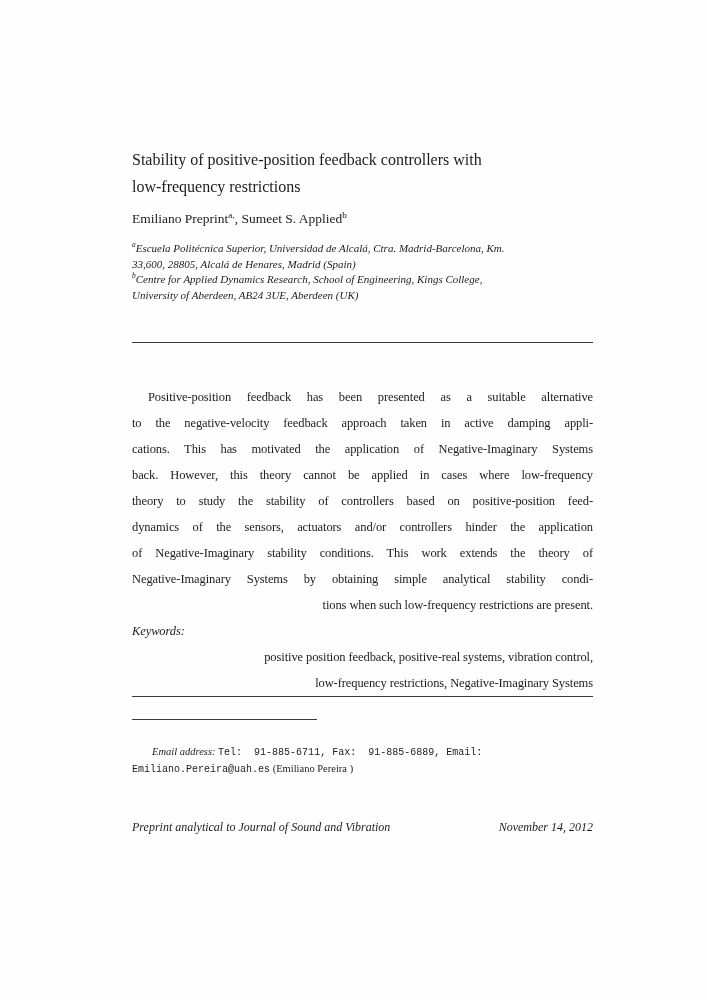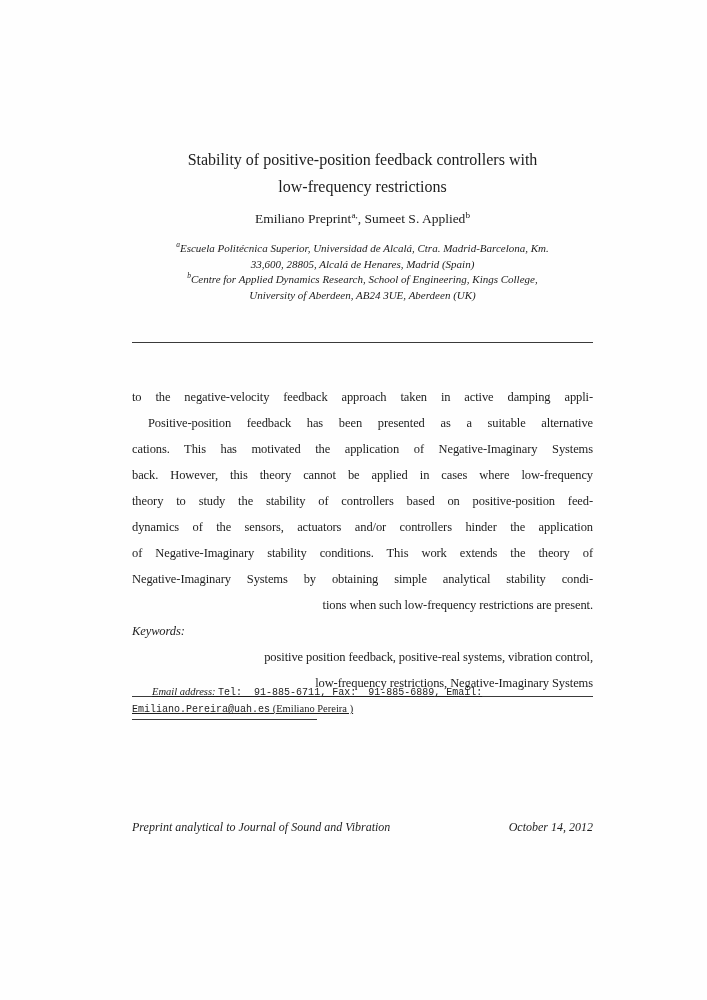--- a/index.html
+++ b/index.html
@@ -5,39 +5,39 @@
   html,body{margin:0;padding:0;background:#ffffff;}
   .page{
     position:relative;
     width:707px;height:1000px;
     background:#fefefe;
     color:#1c1c1c;
     font-family:"Liberation Serif", serif;
     overflow:hidden;
   }
   .block{position:absolute;left:132px;width:461px;}
-  .center{text-align:center;}
+  .center{text-align:left;}
   .title-block{top:146px;font-size:16px;line-height:27px;}
   .title-line{white-space:nowrap;}
   .authors{top:211px;font-size:13.5px;white-space:nowrap;}
   sup{font-size:68%;line-height:0;}
   .affils{top:241px;font-style:italic;font-size:11px;line-height:15.5px;}
   .affil-line{white-space:nowrap;}
   .rule{position:absolute;left:132px;width:461px;height:1px;background:#3a3a3a;}
   .rule1{top:342px;}
   .rule2{top:696px;}
   .abstract-head{top:352px;font-weight:bold;font-size:13.5px;}
   .bodytext{top:384px;font-size:12.5px;line-height:26px;letter-spacing:-0.1px;}
   
   .jl{text-align:justify;text-align-last:justify;height:26px;}
   .ind{text-indent:16px;}
   .plain{text-align:right;height:26px;}
   .kw-head{font-style:italic;height:26px;}
   .fnrule{position:absolute;left:132px;top:719px;width:185px;height:1px;background:#3a3a3a;}
-  .footnote{top:684px;font-size:10.5px;line-height:16px;text-decoration:underline;}
+  .footnote{top:744px;font-size:10.5px;line-height:16px;}
   .fn-label{font-style:italic;}
   .mono{font-family:"Liberation Mono", monospace;font-size:10px;white-space:pre;}
   .fn-ind{text-indent:20px;}
   .footer{top:820px;display:flex;justify-content:space-between;font-style:italic;font-size:12px;}
 </style>
 </head>
 <body>
 
 <div class="page">
 
@@ -52,22 +52,22 @@
     <div class="affil-line"><sup>a</sup><span>Escuela Politécnica Superior, Universidad de Alcalá, Ctra. Madrid-Barcelona, Km.</span></div>
     <div class="affil-line">33,600, 28805, Alcalá de Henares, Madrid (Spain)</div>
     <div class="affil-line"><sup>b</sup><span>Centre for Applied Dynamics Research, School of Engineering, Kings College,</span></div>
     <div class="affil-line">University of Aberdeen, AB24 3UE, Aberdeen (UK)</div>
   </div>
 
   <div class="rule rule1"></div>
 
 
   <div class="block bodytext">
+    <div class="jl ind">Positive-position feedback has been presented as a suitable alternative</div>
     <div class="jl">to the negative-velocity feedback approach taken in active damping appli-</div>
-    <div class="jl ind">Positive-position feedback has been presented as a suitable alternative</div>
     <div class="jl">cations. This has motivated the application of Negative-Imaginary Systems</div>
     <div class="jl">back. However, this theory cannot be applied in cases where low-frequency</div>
     <div class="jl">theory to study the stability of controllers based on positive-position feed-</div>
     <div class="jl">dynamics of the sensors, actuators and/or controllers hinder the application</div>
     <div class="jl">of Negative-Imaginary stability conditions. This work extends the theory of</div>
     <div class="jl">Negative-Imaginary Systems by obtaining simple analytical stability condi-</div>
     <div class="plain">tions when such low-frequency restrictions are present.</div>
     <div class="kw-head">Keywords:</div>
     <div class="plain">positive position feedback, positive-real systems, vibration control,</div>
     <div class="plain">low-frequency restrictions, Negative-Imaginary Systems</div>
@@ -77,16 +77,16 @@
 
   <div class="fnrule"></div>
 
   <div class="block footnote">
     <div class="fn-ind"><span class="fn-label">Email address:</span> <span class="mono">Tel:  91-885-6711, Fax:  91-885-6889, Email:</span></div>
     <div><span class="mono">Emiliano.Pereira@uah.es</span><span> (Emiliano Pereira )</span></div>
   </div>
 
   <div class="block footer">
     <span>Preprint analytical to Journal of Sound and Vibration</span>
-    <span>October 14, 2012</span>
+    <span>November 14, 2012</span>
   </div>
 
 </div>
 
 </body></html>

